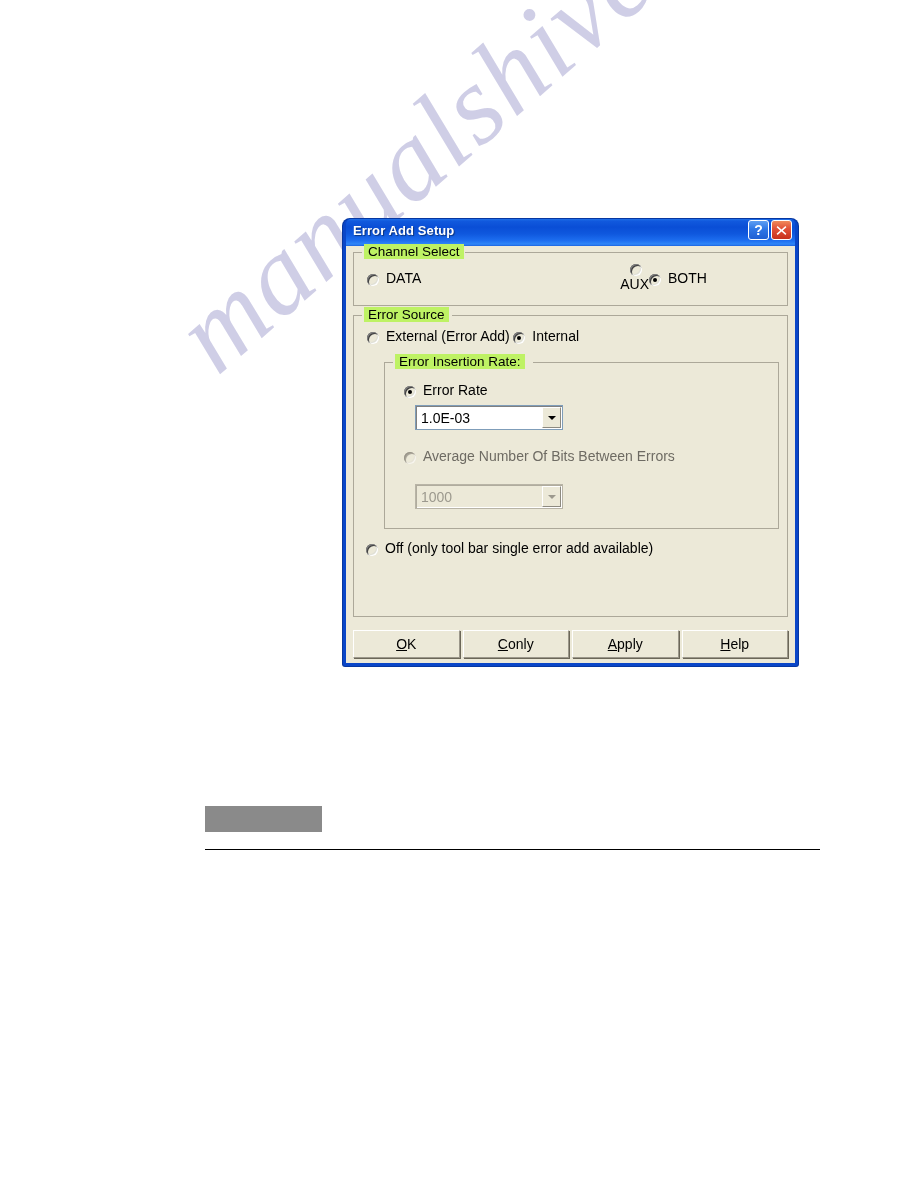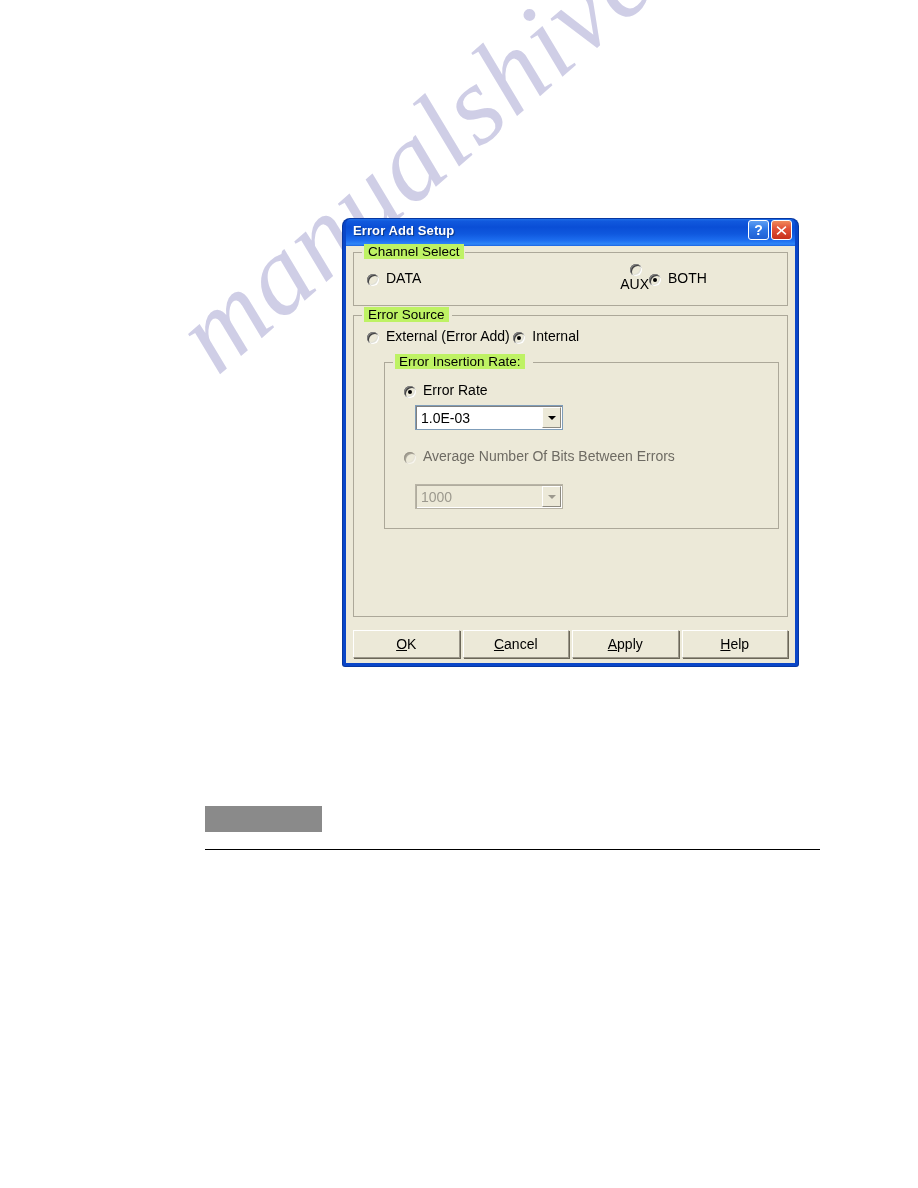--- a/index.html
+++ b/index.html
@@ -412,32 +412,36 @@
               <div class="combo disabled" style="margin-left:11px;">
                 <span class="cvalue">1000</span>
                 <span class="carrow">
                     <i></i>
                   </span>
               </div>
 
             </div>
           </div>
 
+          <div class="radio" style="margin-top:11px; margin-left:-1px;">
+            <span class="rdot"></span>
+            <span class="rlabel">Off (only tool bar single error add available)</span>
+          </div>
 
         </div>
       </div>
 
       <div class="buttonbar">
         <div class="btn">
           <span class="acc">O</span>
             <span>K</span>
         </div>
         <div class="btn">
           <span class="acc">C</span>
-            <span>ancel</span>
+            <span>only</span>
         </div>
         <div class="btn">
           <span class="acc">A</span>
             <span>pply</span>
         </div>
         <div class="btn">
           <span class="acc">H</span>
             <span>elp</span>
         </div>
       </div>

